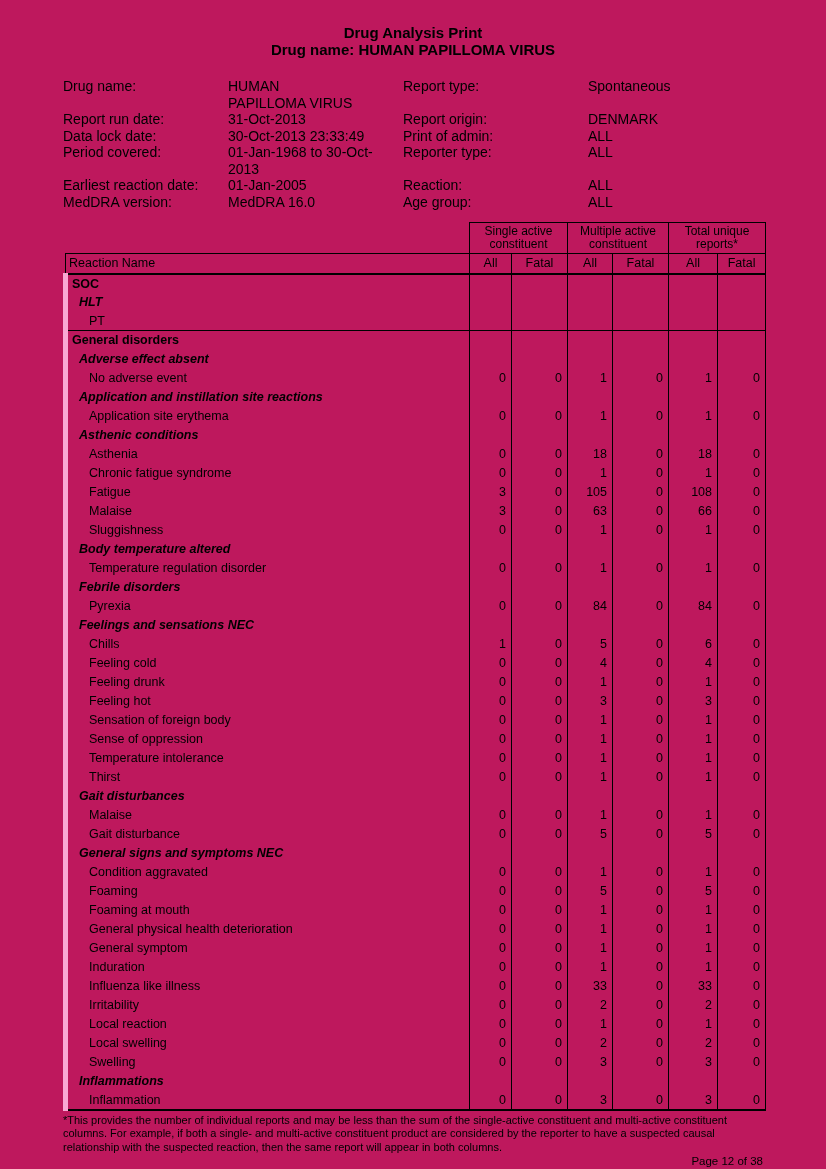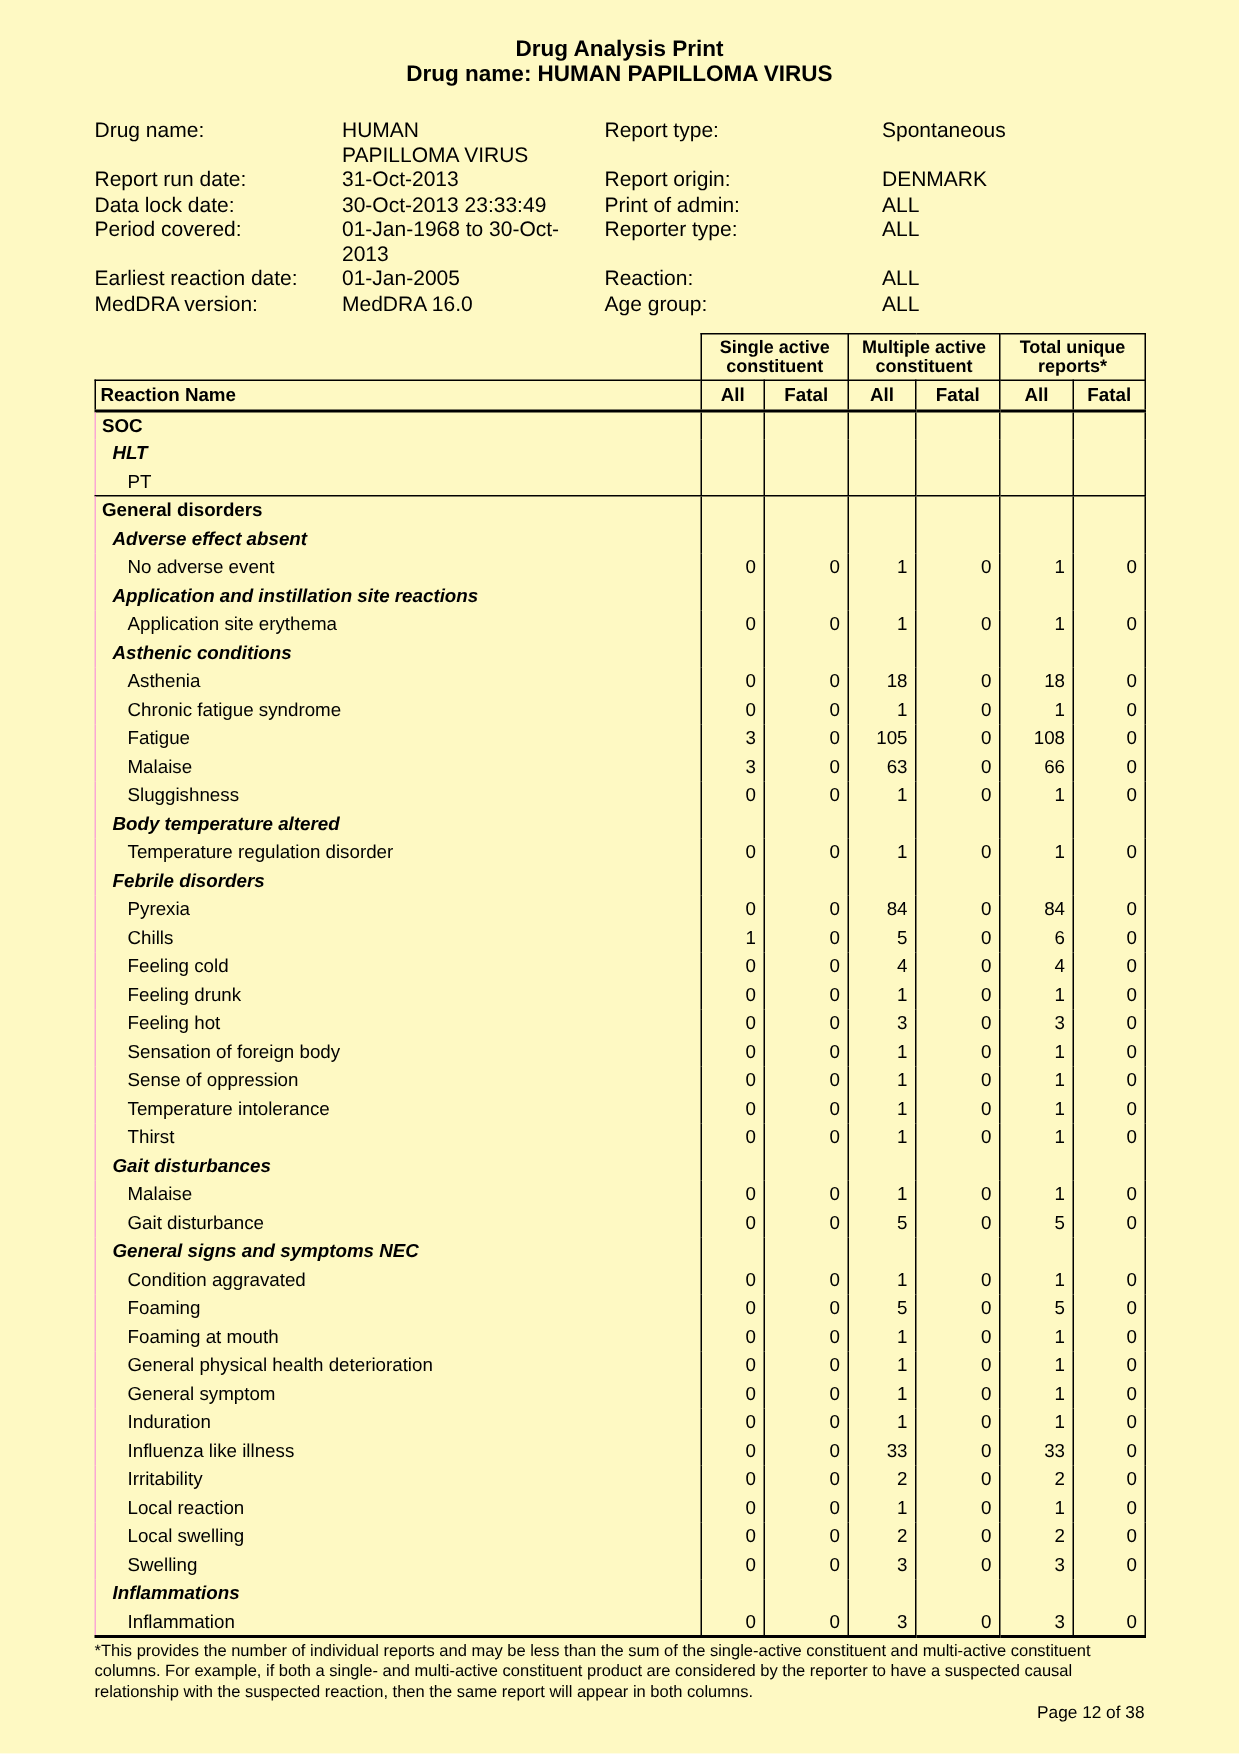--- a/index.html
+++ b/index.html
@@ -1,39 +1,39 @@
 <!DOCTYPE html>
 <html><head>
 <meta charset="utf-8">
 <style>
   * { box-sizing: border-box; }
   html, body { margin: 0; padding: 0; background: #ffffff; }
   .page {
-    width: 826px; height: 1169px; background: #fef9c3; color: #000;
+    width: 826px; height: 1169px; background: #be185d; color: #000;
     font-family: "Liberation Sans", sans-serif;
     padding: 24px 63px 0 63px; position: relative; overflow: hidden;
   }
   .doc-title { text-align: center; font-weight: bold; font-size: 15px; line-height: 17px; }
   
   .meta {
     display: grid; grid-template-columns: 165px 175px 185px 1fr;
     font-size: 14px; line-height: 16.5px; margin-top: 20px;
   }
   .meta .cell { white-space: normal; }
   .meta .narrow { max-width: 130px; }
   
   table { border-collapse: collapse; table-layout: fixed; width: 700px; margin-top: 12px; font-size: 12.5px; }
   th, td { padding: 0; }
-  thead th { font-weight: bold; }
+  thead th { font-weight: normal; }
   th.spacer { border: none; }
   th.group { border: 1px solid #000; font-size: 12px; line-height: 13px; text-align: center; vertical-align: middle; height: 31px; padding: 1px 2px; }
   th.rn { border: 1px solid #000; border-bottom: 2px solid #000; text-align: left; padding-left: 3px; height: 20px; vertical-align: middle; font-size: 12.5px; }
   th.sub { border: 1px solid #000; border-bottom: 2px solid #000; text-align: center; vertical-align: middle; height: 20px; }
   tbody td { height: 19px; vertical-align: middle; }
-  td.name { border-left: 1px solid #f9a8d4; padding-left: 4px; white-space: nowrap; overflow: hidden; }
+  td.name { border-left: 5px solid #f9a8d4; padding-left: 4px; white-space: nowrap; overflow: hidden; }
   td.num { border-left: 1px solid #000; text-align: right; padding-right: 5px; }
   td.num.c5 { border-right: 1px solid #000; }
   tr.soc td.name { font-weight: bold; }
   tr.hlt td.name { font-weight: bold; font-style: italic; padding-left: 11px; }
   tr.pt td.name { padding-left: 21px; }
   tbody.legend tr:last-child td { border-bottom: 1px solid #000; }
   tbody.main tr:last-child td { border-bottom: 2px solid #000; }
   
   .footnote { width: 700px; font-size: 11px; line-height: 13.5px; margin-top: 3px; }
   .page-number { width: 700px; text-align: right; font-size: 11.5px; margin-top: 1px; }
@@ -263,20 +263,29 @@
         </tr>
         <tr class="pt">
           <td class="name">Pyrexia</td>
           <td class="num c0">0</td>
           <td class="num c1">0</td>
           <td class="num c2">84</td>
           <td class="num c3">0</td>
           <td class="num c4">84</td>
           <td class="num c5">0</td>
         </tr>
+        <tr class="hlt">
+          <td class="name">Feelings and sensations NEC</td>
+          <td class="num c0"></td>
+          <td class="num c1"></td>
+          <td class="num c2"></td>
+          <td class="num c3"></td>
+          <td class="num c4"></td>
+          <td class="num c5"></td>
+        </tr>
         <tr class="pt">
           <td class="name">Chills</td>
           <td class="num c0">1</td>
           <td class="num c1">0</td>
           <td class="num c2">5</td>
           <td class="num c3">0</td>
           <td class="num c4">6</td>
           <td class="num c5">0</td>
         </tr>
         <tr class="pt">

